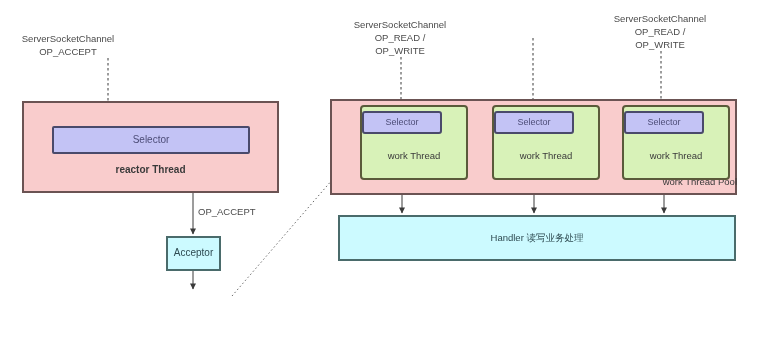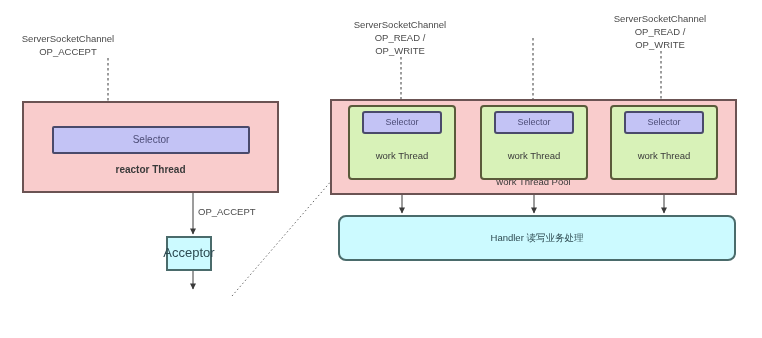--- a/index.html
+++ b/index.html
@@ -76,72 +76,72 @@
     width: 407px;
     height: 96px;
     background: #f9cccc;
     border-color: #6b5353;
   }
   .pool-label {
     position: absolute;
     left: 330px;
     top: 176px;
     width: 407px;
-    text-align: center;
+    text-align: right;
     font-size: 9.5px;
     color: #3a3a3a;
   }
   
   .wt {
     background: #d8f2b8;
     border-color: #5a5a3a;
     border-radius: 4px;
     align-items: flex-end;
     justify-content: center;
     padding-bottom: 16px;
     font-size: 9.5px;
     color: #3a3a3a;
+    margin-left: 12px;
   }
   .wt1 { left: 348px; top: 105px; width: 108px; height: 75px; }
   .wt2 { left: 480px; top: 105px; width: 108px; height: 75px; }
   .wt3 { left: 610px; top: 105px; width: 108px; height: 75px; }
   
   .sel-sm {
     background: #c3c3f5;
     border-color: #4a4a6b;
     border-radius: 3px;
     font-size: 9px;
     color: #4d4d77;
     height: 23px;
   }
   .sel1 { left: 362px; top: 111px; width: 80px; }
   .sel2 { left: 494px; top: 111px; width: 80px; }
   .sel3 { left: 624px; top: 111px; width: 80px; }
   
   .acceptor-box {
     left: 166px;
     top: 236px;
-    width: 46px;
+    width: 55px;
     height: 35px;
     background: #ccfaff;
     border-color: #4a6b6b;
-    font-size: 13px;
+    font-size: 10px;
     color: #2e4b52;
   }
   
   .handler-box {
     left: 338px;
     top: 215px;
     width: 398px;
     height: 46px;
     background: #ccfaff;
     border-color: #4a6b6b;
     font-size: 9.5px;
     color: #2e4b52;
-    border-radius: 8px;
   }
   
   .socket-ellipse {
     position: absolute;
     left: 155px;
     top: 291px;
     width: 80px;
     height: 40px;
     background: #ccfaff;
     border: 1px solid #2e6b6b;

